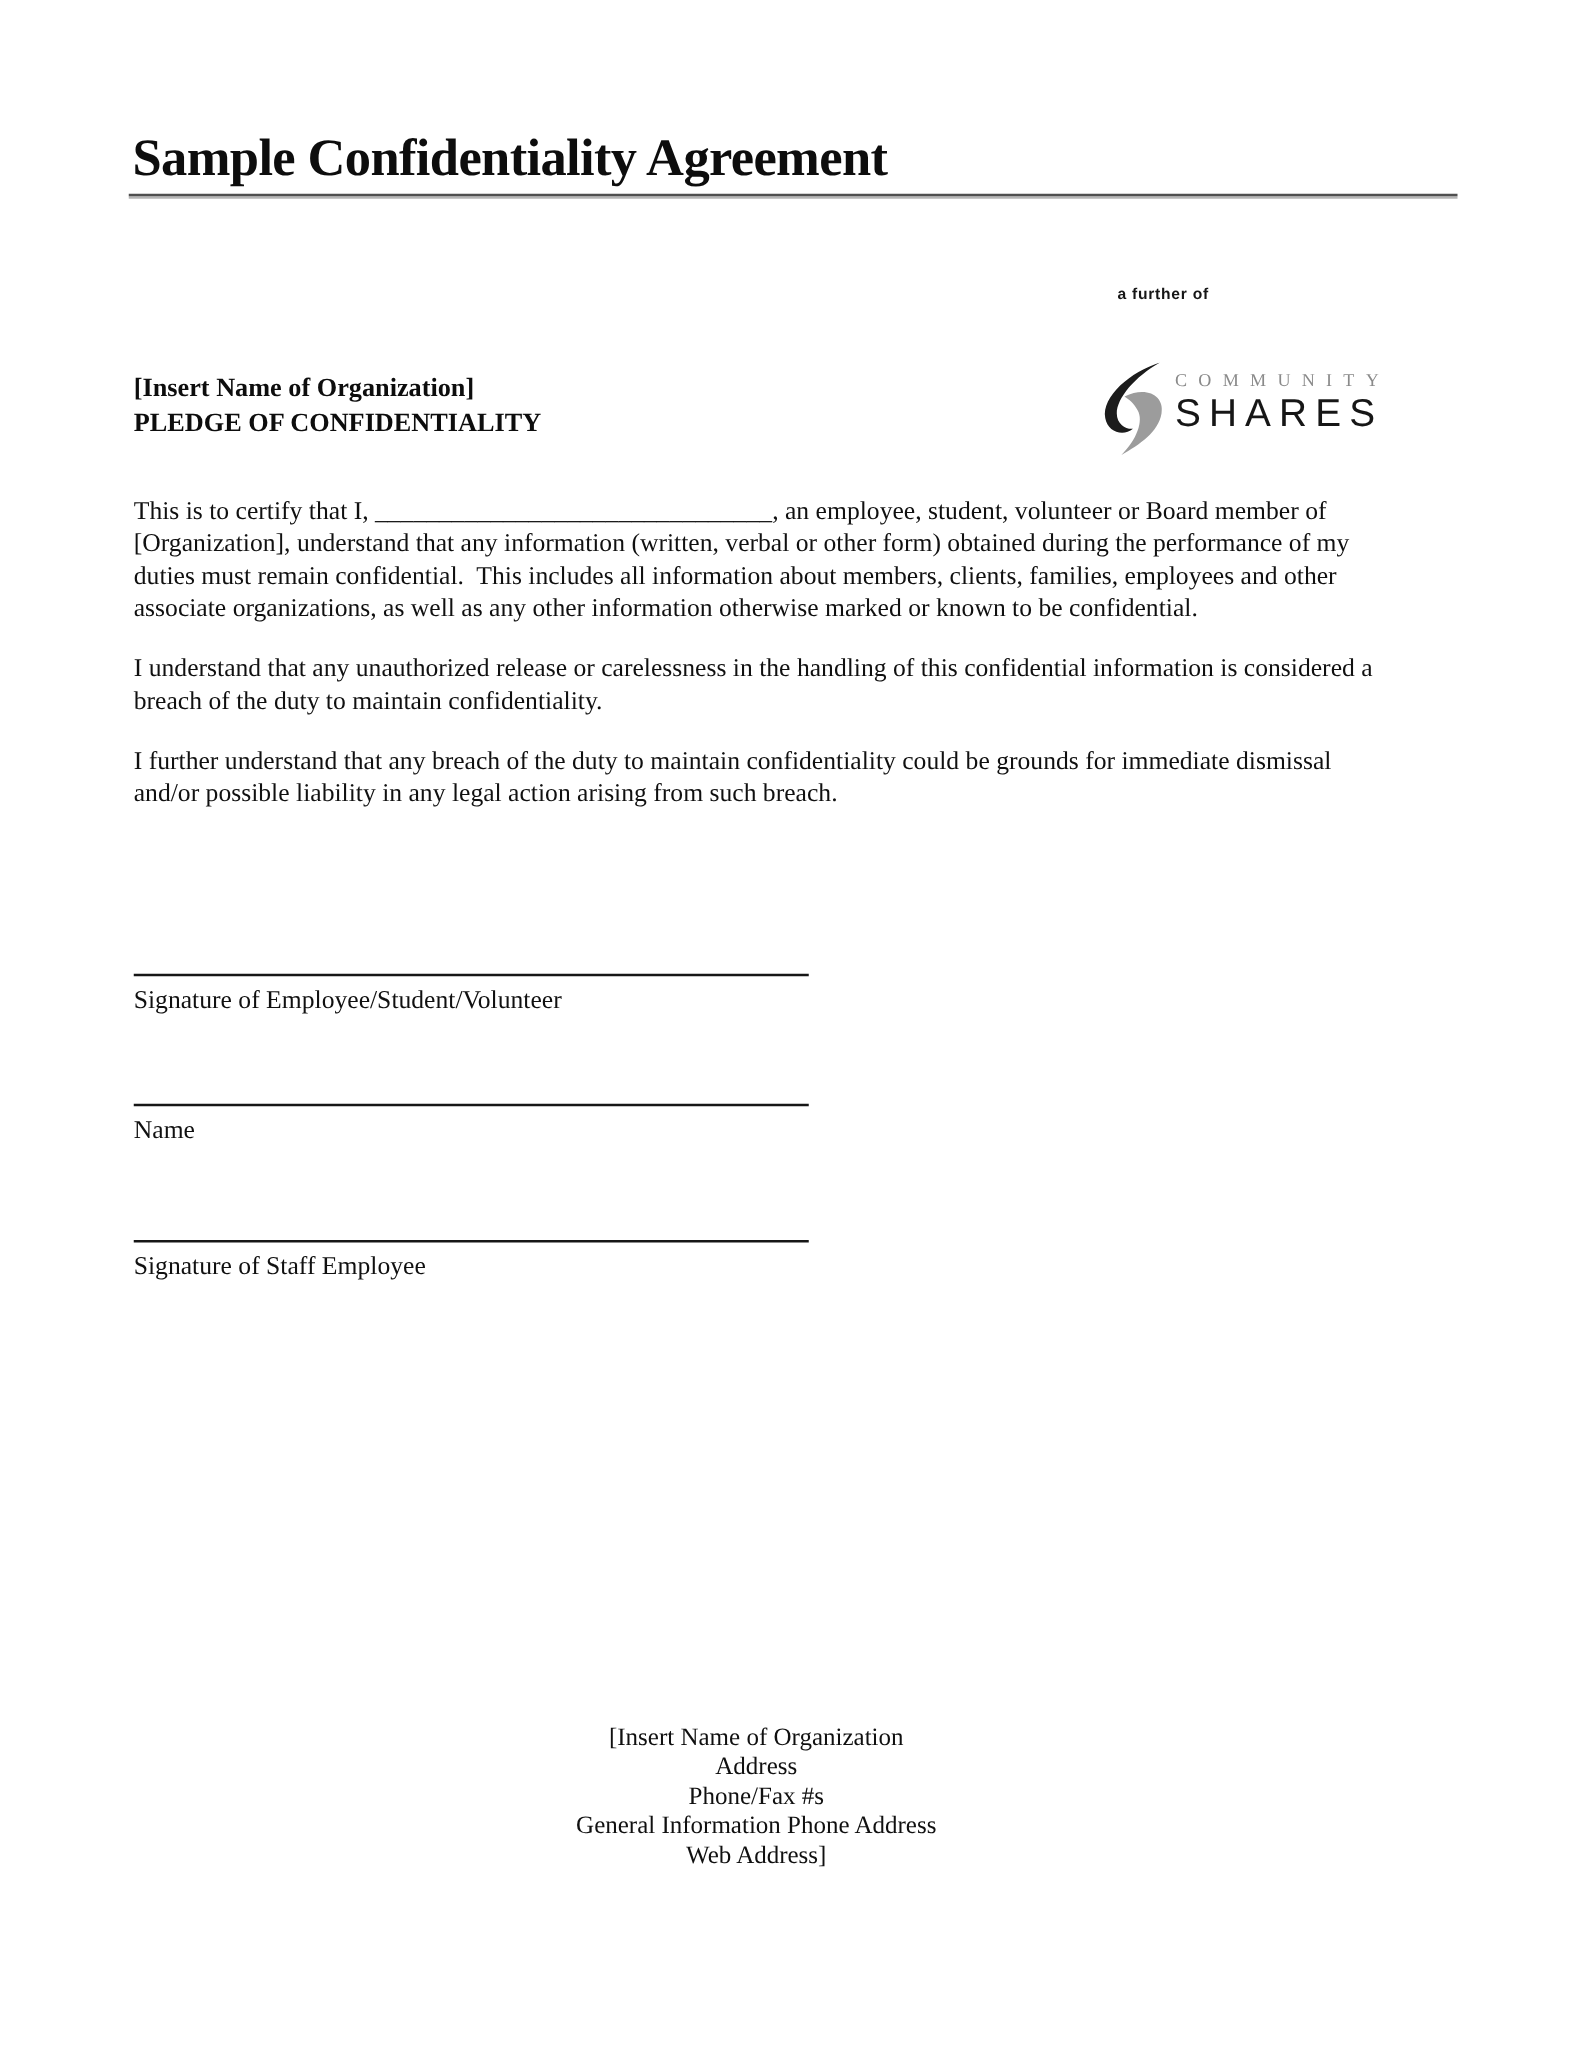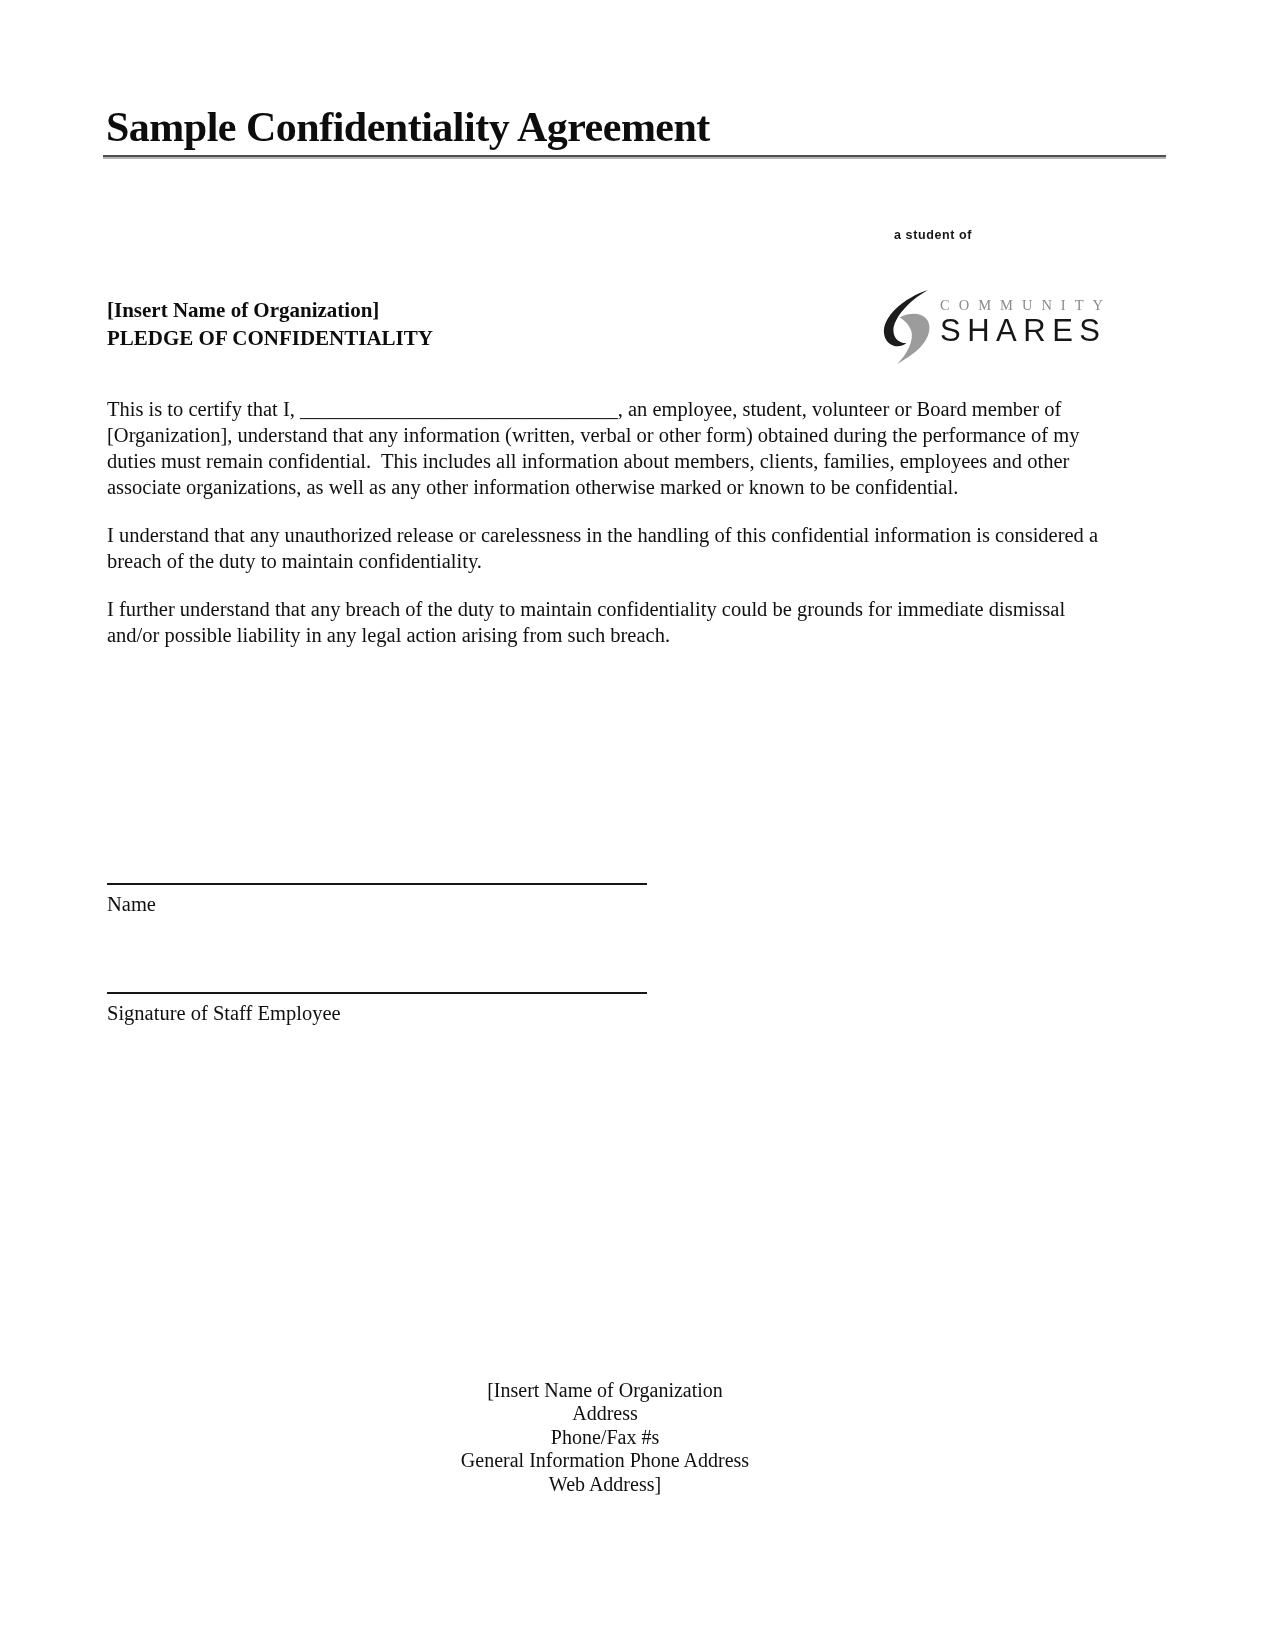--- a/index.html
+++ b/index.html
@@ -118,21 +118,21 @@
 </style>
 </head>
 <body>
 
 <div class="page">
 
   <h1 class="doc-title">Sample Confidentiality Agreement</h1>
   <div class="title-rule"></div>
 
   <div class="logo">
-    <div class="logo-tagline">a student of</div>
+    <div class="logo-tagline">a further of</div>
     <div class="logo-row">
       <span class="logo-mark">
         <svg viewBox="0 0 100 120" width="62" height="74" aria-hidden="true">
           <path d="M84 0 C 46 12, 8 44, 13 72 C 16 90, 36 97, 49 86 C 40 87, 28 80, 28 66 C 28 46, 52 18, 84 0 Z" fill="#1c1c1c"></path>
           <path d="M38 44 C 68 30, 90 44, 86 66 C 82 90, 58 106, 34 120 C 54 100, 63 76, 55 62 C 50 52, 44 48, 38 44 Z" fill="#9c9c9c"></path>
         </svg>
       </span>
       <div class="logo-text">
         <div class="brand-top" style="color:#8a8a8a;">COMMUNITY</div>
         <div class="brand-bottom" style="color:#161616;">SHARES</div>
@@ -144,20 +144,24 @@
     <div>[Insert Name of Organization]</div>
     <div>PLEDGE OF CONFIDENTIALITY</div>
   </div>
 
   <div class="body-text">
     <p>This is to certify that I, _______________________________, an employee, student, volunteer or Board member of [Organization], understand that any information (written, verbal or other form) obtained during the performance of my duties must remain confidential.  This includes all information about members, clients, families, employees and other associate organizations, as well as any other information otherwise marked or known to be confidential.</p>
     <p>I understand that any unauthorized release or carelessness in the handling of this confidential information is considered a breach of the duty to maintain confidentiality.</p>
     <p>I further understand that any breach of the duty to maintain confidentiality could be grounds for immediate dismissal and/or possible liability in any legal action arising from such breach.</p>
   </div>
 
+  <div class="sig-block sig-1">
+    <div class="sig-line"></div>
+    <div class="sig-label">Signature of Employee/Student/Volunteer</div>
+  </div>
 
   <div class="sig-block sig-2">
     <div class="sig-line"></div>
     <div class="sig-label">Name</div>
   </div>
 
   <div class="sig-block sig-3">
     <div class="sig-line"></div>
     <div class="sig-label">Signature of Staff Employee</div>
   </div>

